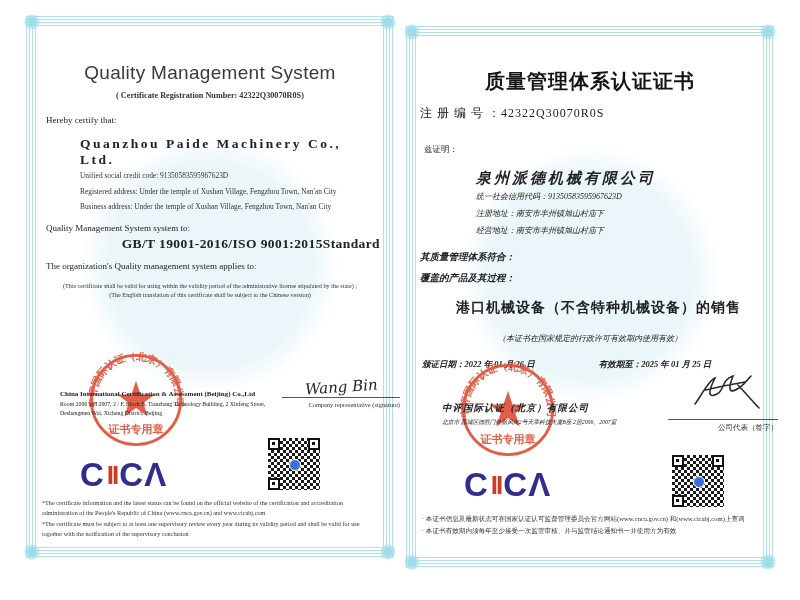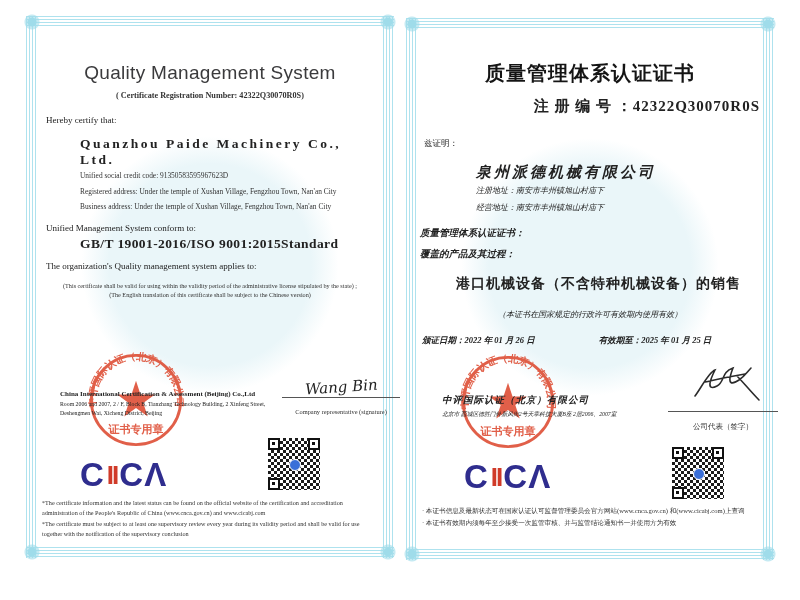--- a/index.html
+++ b/index.html
@@ -37,56 +37,56 @@
   
   .en-title{font-family:"Liberation Sans",sans-serif;font-weight:normal;color:#3a3a3c;
     font-size:19px;text-align:center;line-height:1.55;margin-top:28px;letter-spacing:.3px;}
   .en-reg{font-size:8.2px;font-weight:bold;text-align:center;margin-top:4px;color:#333;}
   .en-label{font-size:9px;margin-left:6px;color:#222;}
   .en-hereby{margin-top:15px;}
   .en-company{font-size:13.5px;font-weight:bold;letter-spacing:2.5px;margin:11px 0 0 40px;}
   .en-detail{font-size:7.4px;margin-left:40px;line-height:2.05;color:#333;}
   .en-detail:first-of-type{margin-top:4px;}
   .en-conform{margin-top:9px;}
-  .en-standard{font-size:13.5px;font-weight:bold;margin:3px 0 0 40px;letter-spacing:.4px;}
+  .en-standard{font-size:13.5px;font-weight:bold;margin:3px 0 0 40px;letter-spacing:.4px;text-align:right;}
   .en-applies{margin-top:9px;}
   .en-scope{font-size:12.5px;font-weight:bold;line-height:1.85;margin-top:5px;text-indent:40px;letter-spacing:.4px;}
   .en-note1{font-size:6.2px;text-align:center;margin-top:11px;color:#333;}
   .en-note2{font-size:6.2px;text-align:center;margin-top:2px;color:#333;}
   .en-dates{display:flex;font-size:9px;font-weight:bold;margin:13px 0 0 6px;}
   .en-dates .valid{margin-left:78px;}
 
   
   .seal{position:absolute;width:96px;height:96px;opacity:.88;}
   .issuer-block{position:absolute;}
   .sig-block{position:absolute;text-align:center;}
   .sig-line{border-bottom:1px solid #555;padding:0 4px 1px 4px;}
   .sig-en{font-family:"DejaVu Serif",serif;font-style:italic;font-size:15px;
     transform:rotate(-4deg);display:inline-block;color:#222;}
-  .sig-label{font-size:6.4px;margin-top:10px;color:#333;}
+  .sig-label{font-size:6.4px;margin-top:3px;color:#333;text-align:right;}
   .cica{position:absolute;font-family:"Liberation Sans",sans-serif;font-weight:900;
     font-size:33px;letter-spacing:1px;line-height:1;display:flex;align-items:center;}
   .cica .blue{color:#2f2d8e;}
   .cica .red{color:#d03a28;font-size:26px;margin:0 2px;letter-spacing:-2px;}
   .cica .lam{color:#2f2d8e;}
   .qr{position:absolute;width:52px;height:52px;background:
       repeating-conic-gradient(#1b1b1b 0% 25%, #ffffff 0% 50%) 0 0/6px 6px;
       outline:2px solid #fff;}
   .qr .finder{position:absolute;width:12px;height:12px;border:2.5px solid #111;background:#fff;box-sizing:border-box;}
   .qr .finder::after{content:"";position:absolute;left:2px;top:2px;width:3px;height:3px;background:#111;}
   .qr .f-tl{left:0;top:0}.qr .f-tr{right:0;top:0}.qr .f-bl{left:0;bottom:0}
   .qr .center-dot{position:absolute;left:50%;top:50%;width:10px;height:10px;margin:-5px 0 0 -5px;
     border-radius:50%;background:#3a6fd8;border:1px solid #fff;}
   .footnotes{position:absolute;left:2px;right:0;font-size:6.2px;line-height:1.55;color:#333;}
   .footnotes p{margin:0 0 2px 0;}
 
   
   .cn-title{font-weight:bold;color:#141414;font-size:20px;text-align:center;margin-top:28px;
     letter-spacing:1px;font-family:"Liberation Sans",sans-serif;}
-  .cn-reg{font-size:15px;font-weight:bold;text-align:right;margin-top:10px;letter-spacing:1px;}
+  .cn-reg{font-size:12px;font-weight:normal;text-align:left;margin-top:10px;letter-spacing:1px;}
   .cn-label{font-size:8.5px;margin-left:4px;}
   .cn-hereby{margin-top:22px;}
   .cn-company{font-size:15px;font-weight:bold;letter-spacing:3px;margin:13px 0 0 56px;font-style:italic;}
   .cn-detail{font-size:8px;margin-left:56px;line-height:2.15;font-style:italic;}
   .cn-detail:first-of-type{margin-top:5px;}
   .cn-conform{margin-top:11px;font-weight:bold;font-style:italic;font-size:9.5px;}
   .cn-standard{font-size:15px;font-weight:bold;margin:5px 0 0 56px;}
   .cn-applies{margin-top:8px;font-weight:bold;font-style:italic;font-size:9.5px;}
   .cn-scope{font-size:14px;font-weight:bold;margin:14px 0 0 36px;letter-spacing:1px;}
   .cn-note1{font-size:8px;text-align:center;margin-top:16px;font-style:italic;}
@@ -114,21 +114,21 @@
   <div class="content">
     <div class="en-title">
       <div>Quality Management System</div>
     </div>
     <div class="en-reg">( Certificate Registration Number: 42322Q30070R0S)</div>
     <div class="en-label en-hereby">Hereby certify that:</div>
     <div class="en-company">Quanzhou Paide Machinery Co., Ltd.</div>
     <div class="en-detail">Unified social credit code:  91350583595967623D</div>
     <div class="en-detail">Registered address:  Under the temple of Xushan Village, Fengzhou Town, Nan'an City</div>
     <div class="en-detail">Business address:  Under the temple of Xushan Village, Fengzhou Town, Nan'an City</div>
-    <div class="en-label en-conform">Unified Management System conform to:</div>
+    <div class="en-label en-conform">Quality Management System system to:</div>
     <div class="en-standard">GB/T 19001-2016/ISO 9001:2015Standard</div>
     <div class="en-label en-applies">The organization's Quality management system applies to:</div>
     <div class="en-note1">(This certificate shall be valid for using within the validity period of the administrative license stipulated by the state) ;</div>
     <div class="en-note2">(The English translation of this certificate shall be subject to the Chinese version)</div>
 
     <svg class="seal" style="left:48px;top:322px;" viewBox="0 0 100 100">
       <circle cx="50" cy="50" r="46.5" fill="none" stroke="#dd4a30" stroke-width="3"></circle>
       <path id="sealArcL" d="M 17,76 A 42,42 0 1 1 83,76" fill="none"></path>
       <text font-size="10.5" fill="#dd4a30" font-weight="bold">
         <textPath href="#sealArcL" startOffset="50%" text-anchor="middle">中评国际认证（北京）有限公司</textPath>
@@ -163,39 +163,40 @@
       <span class="center-dot"></span>
     </div>
 
     <div class="footnotes" style="top:468px;">
       <p>*The certificate information and the latest status can be found on the official website of the certification and accreditation  administration of the People's Republic of China (www.cnca.gov.cn) and www.cicabj.com</p>
       <p>*The certificate must be subject to at least one supervisory review every year during its validity period and shall be valid  for use together with the notification of the supervisory conclusion</p>
     </div>
   </div>
 </div>
 
-<div class="cert" style="left:404px;top:16px;">
+<div class="cert" style="left:404px;top:24px;">
   <div class="band top"></div>
   <div class="band bottom"></div>
   <div class="band left"></div>
   <div class="band right"></div>
   <div class="corner tl"></div>
   <div class="corner tr"></div>
   <div class="corner bl"></div>
   <div class="corner br"></div>
   <div class="watermark"></div>
 
   <div class="content">
     <div class="cn-title">质量管理体系认证证书</div>
     <div class="cn-reg">注 册 编 号 ：42322Q30070R0S</div>
     <div class="cn-label cn-hereby">兹证明：</div>
     <div class="cn-company">泉州派德机械有限公司</div>
+    <div class="cn-detail">统一社会信用代码：91350583595967623D</div>
     <div class="cn-detail">注册地址：南安市丰州镇旭山村庙下</div>
     <div class="cn-detail">经营地址：南安市丰州镇旭山村庙下</div>
-    <div class="cn-conform">质量管理体系认证证书：</div>
+    <div class="cn-conform">其质量管理体系符合：</div>
     <div class="cn-applies">覆盖的产品及其过程：</div>
     <div class="cn-scope">港口机械设备（不含特种机械设备）的销售</div>
     <div class="cn-note1">（本证书在国家规定的行政许可有效期内使用有效）</div>
     <div class="cn-dates">
       <span>颁证日期：2022 年 01 月 26 日</span>
       <span class="valid">有效期至：2025 年 01 月 25 日</span>
     </div>
 
     <svg class="seal" style="left:40px;top:322px;" viewBox="0 0 100 100">
       <circle cx="50" cy="50" r="46.5" fill="none" stroke="#dd4a30" stroke-width="3"></circle>

